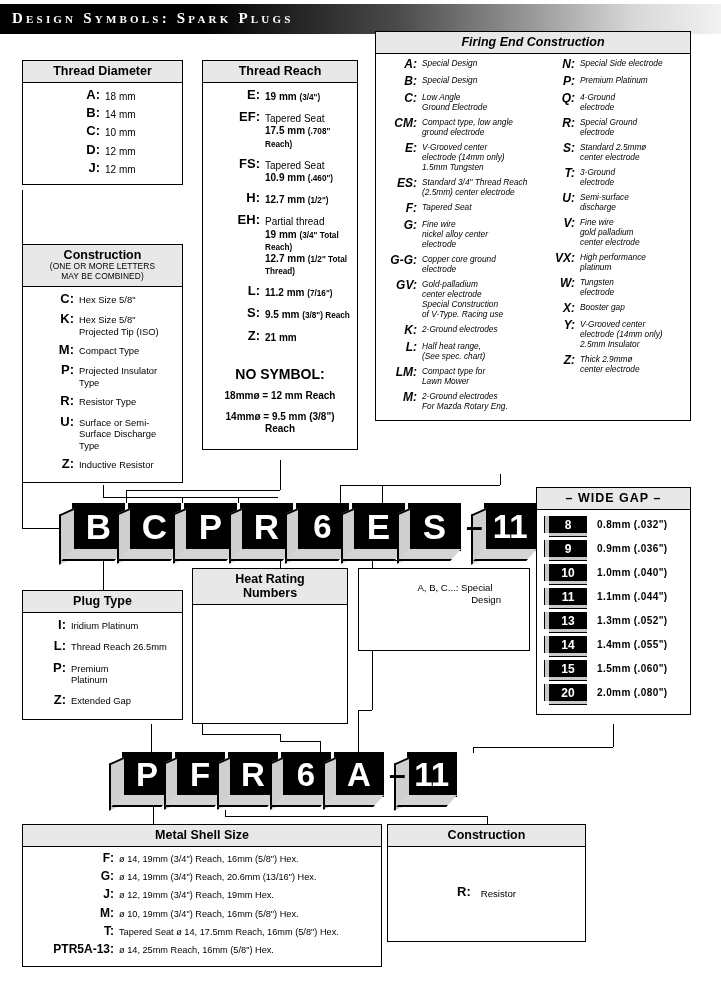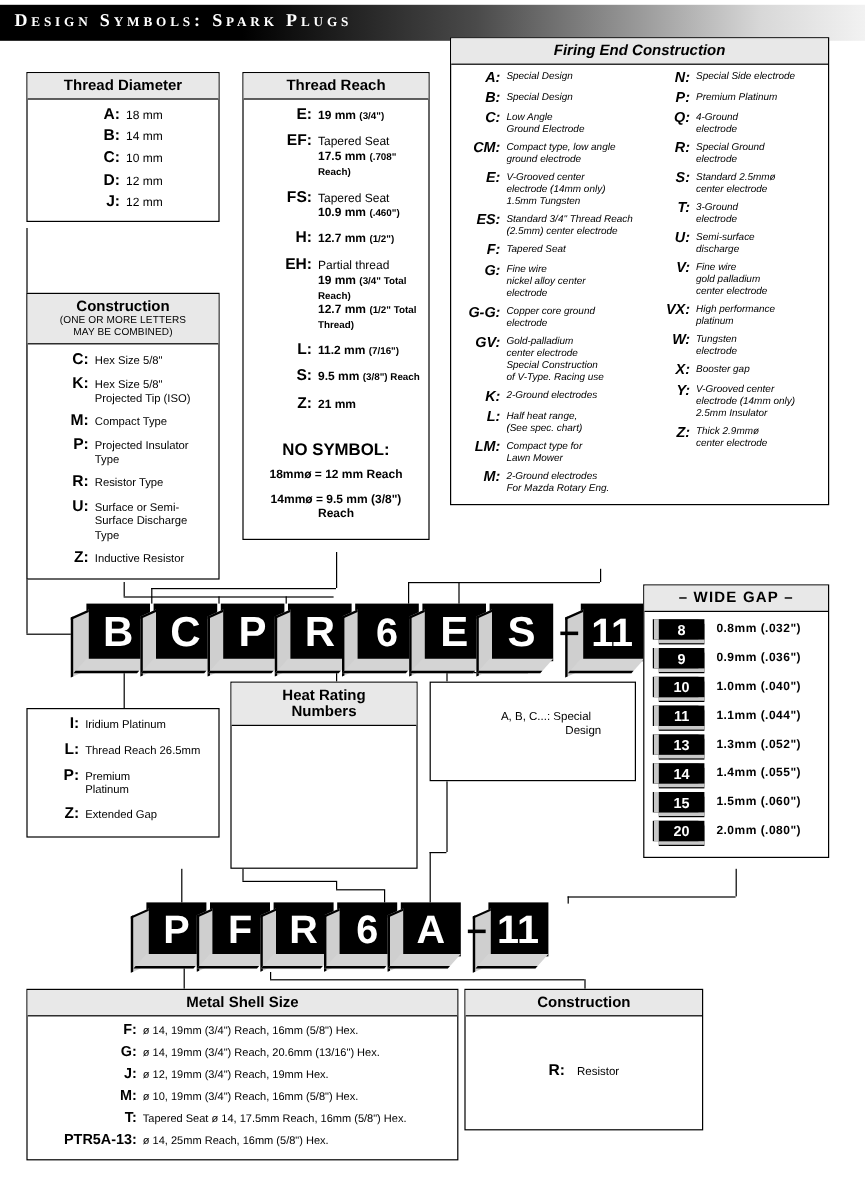--- a/index.html
+++ b/index.html
@@ -98,21 +98,21 @@
   #plug-type-panel .row{ margin-bottom:7px; }
 
   #heat-rating-panel{ left:192px; top:568px; width:156px; height:156px; }
   #heat-rating-panel .panel-body{ position:relative; height:120px; }
   .hot-label, .cold-label{ position:absolute; width:100%; text-align:center; font-size:9.6px; }
   .hot-label{ top:2px; }
   .cold-label{ bottom:2px; }
   #heat-arrow{ position:absolute; left:50%; top:20px; transform:translateX(-50%); }
 
   #firing-end-small-panel{ left:358px; top:568px; width:172px; height:83px; }
-  #firing-end-small-panel .panel-body{ padding-top:23px; }
+  #firing-end-small-panel .panel-body{ padding-top:13px; }
   .fe-small-text{ font-size:9.6px; text-align:center; line-height:1.25; padding-left:22px;}
   .fe-small-text .l2{ display:block; text-align:right; padding-right:24px;}
 
   
   #metal-shell-panel{ left:22px; top:824px; width:360px; }
   #metal-shell-panel .k{ width:92px; font-size:12px; }
   #metal-shell-panel .v{ font-size:9.2px; padding-top:2px; }
   #metal-shell-panel .row{ margin-bottom:5px; }
 
   #construction2-panel{ left:387px; top:824px; width:199px; height:118px; }
@@ -615,20 +615,21 @@
         <div class="gap-val">1.5mm (.060")</div>
       </div>
     <div class="gap-row">
         <div class="gap-chip">20</div>
         <div class="gap-val">2.0mm (.080")</div>
       </div>
   </div>
 </div>
 
 <div class="panel" id="plug-type-panel">
+  <div class="panel-head">Plug Type</div>
   <div class="panel-body">
     <div class="row">
         <div class="k">I:</div>
         <div class="v">
           <span class="l">Iridium Platinum</span>
         </div>
       </div>
     <div class="row">
         <div class="k">L:</div>
         <div class="v">

